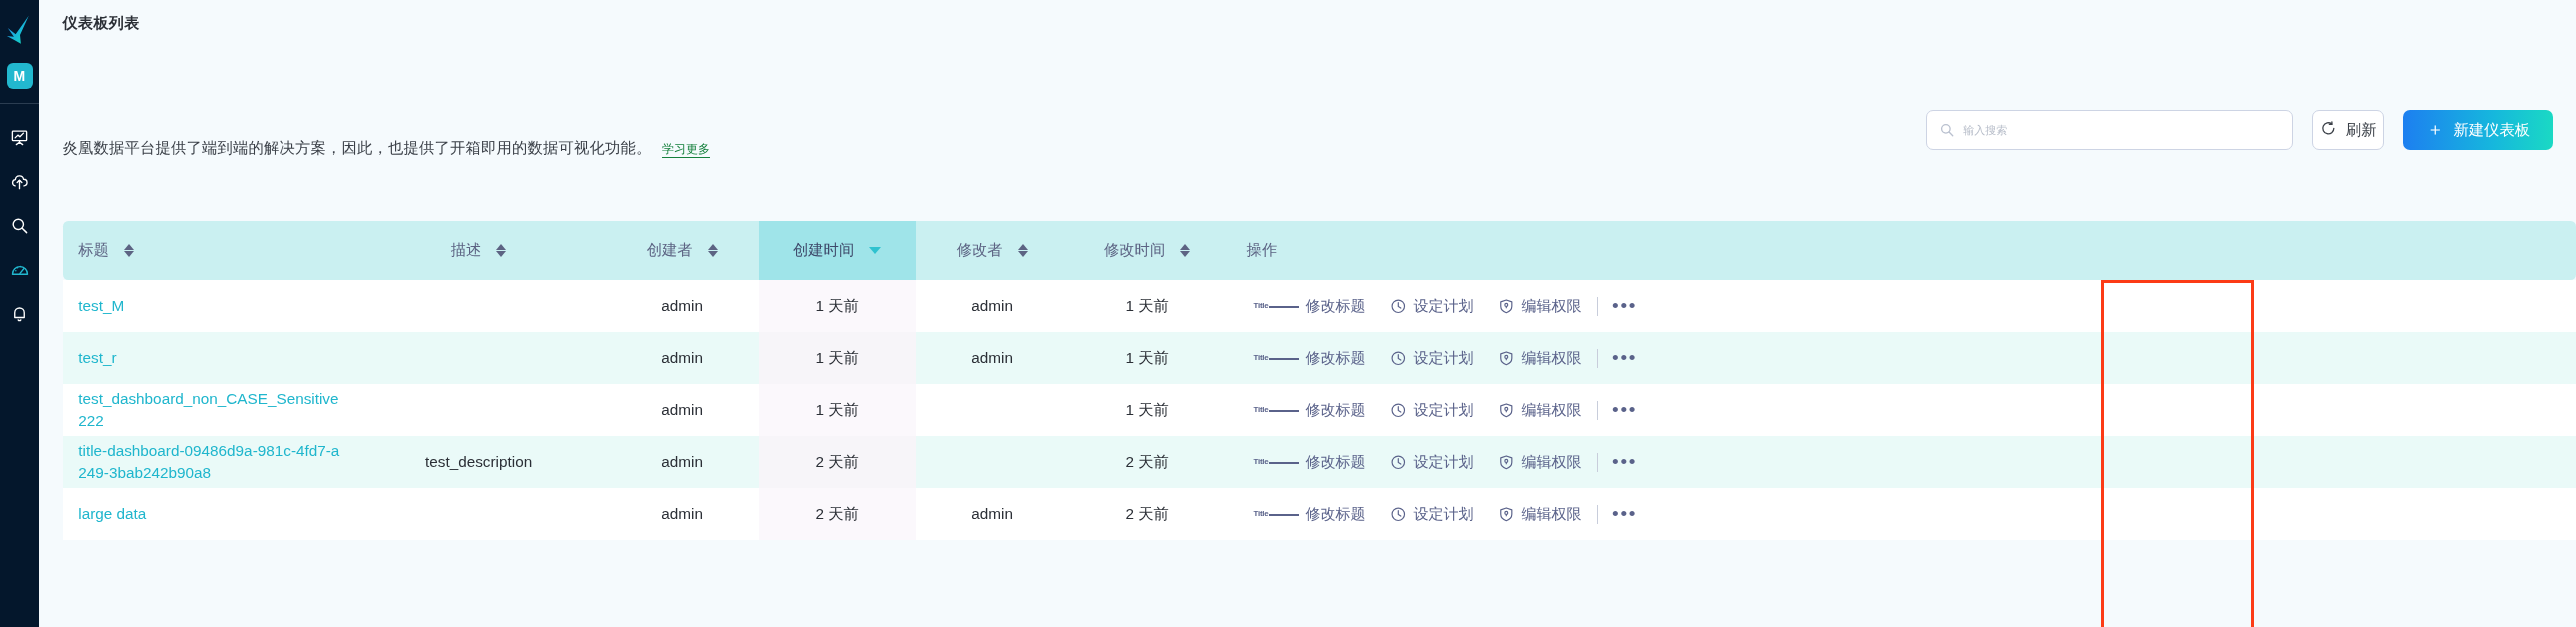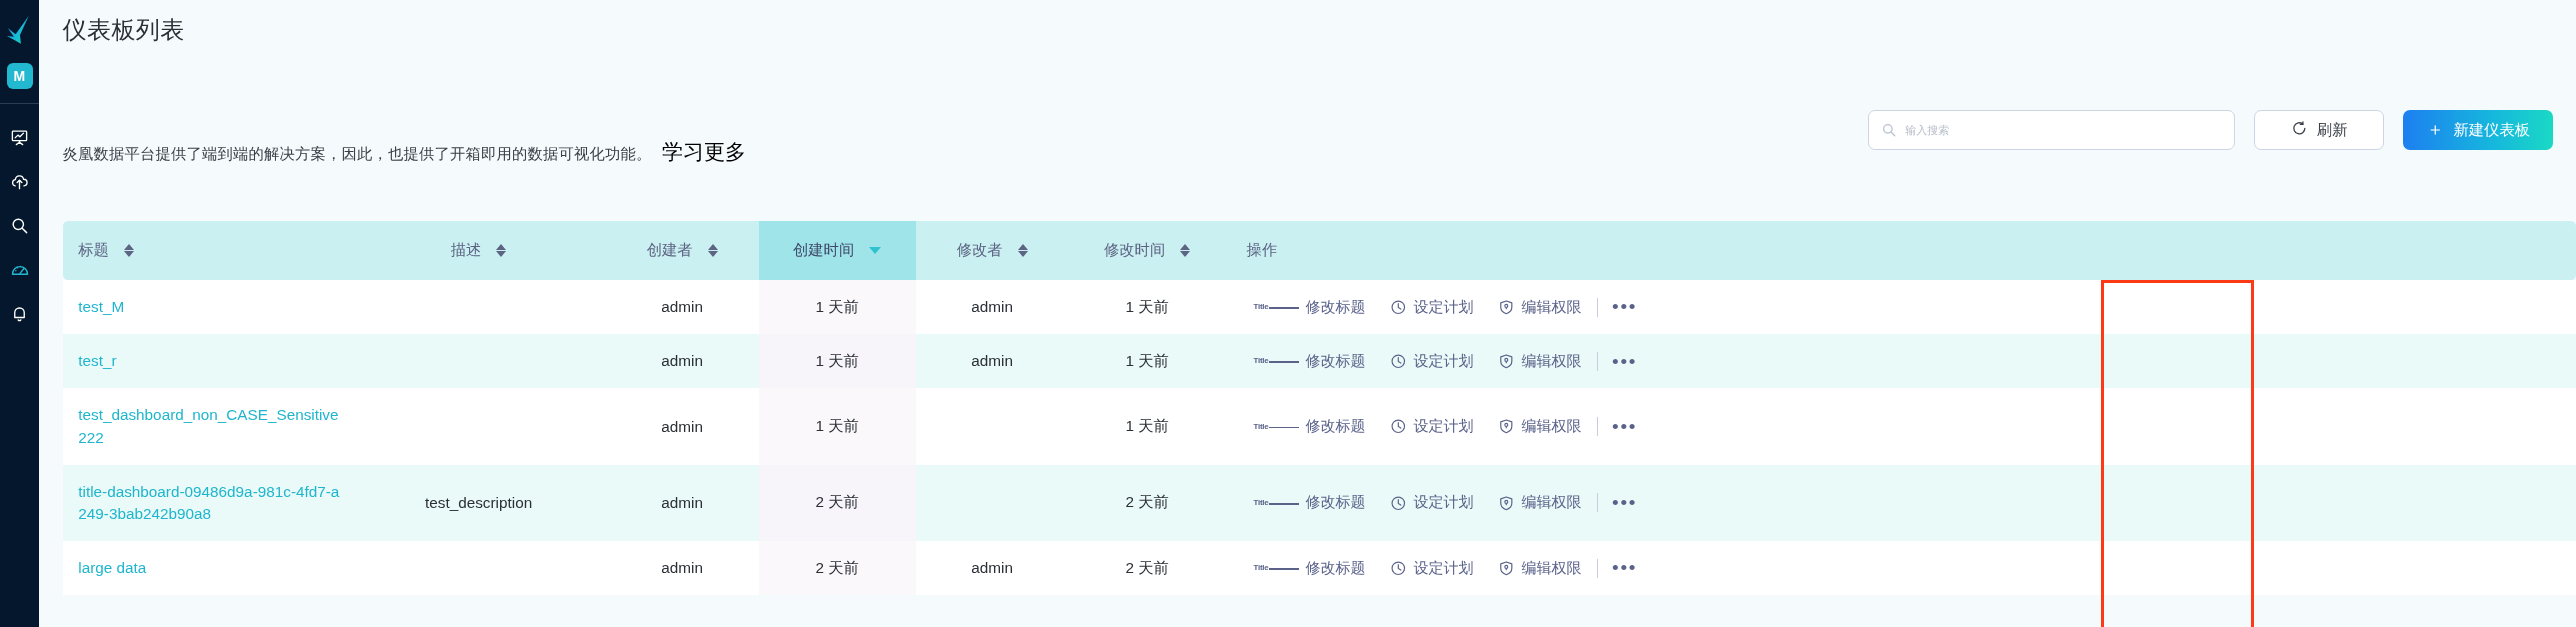--- a/index.html
+++ b/index.html
@@ -37,32 +37,32 @@
   }
   .sb-icon:first-child { margin-top: 12.2px; }
   .sb-icon.active { color: #22b8cf; }
   .sb-icon svg { display: block; }
 
   
   #main { flex: 1 1 auto; height: 628px; position: relative; background: #f5fafd; }
 
   .page-title {
     position: absolute; left: 23.6px; top: 14px;
-    font-size: 24px; font-weight: 400; color: #2b2f36;
+    font-size: 15px; font-weight: 700; color: #2b2f36;
     letter-spacing: 0.4px;
     text-align: right;
   }
 
   .desc-row {
     position: absolute; left: 23.6px; top: 138px;
     display: flex; align-items: baseline; gap: 10.5px;
   }
   .desc-text { font-size: 15.3px; color: #3b4048; letter-spacing: 0.2px; }
   .desc-link {
-    font-size: 21px; color: #000000; 
+    font-size: 12px; color: #15803d; text-decoration: underline;
     text-underline-offset: 3.5px; cursor: pointer;
   }
 
   
   .hdr-controls {
     position: absolute; right: 23px; top: 110px;
     display: flex; align-items: center; gap: 19px;
   }
   .search-box {
     width: 367px; height: 40px;
@@ -70,21 +70,21 @@
     display: flex; align-items: center; gap: 8.7px; padding: 0 12.2px;
   }
   .search-box .s-icon { color: #b9c0cf; display: flex; }
   .search-input {
     border: 0; outline: 0; background: transparent;
     font-family: inherit; font-size: 11px; color: #3b4048;
     width: 100%;
   }
   .search-input::placeholder { color: #b7bdc9; }
   .btn-refresh {
-    height: 40px; padding: 0 36px;
+    height: 40px; padding: 0 7px;
     border: 0.9px solid #cdd4e4; border-radius: 7px; background: #ffffff;
     display: flex; align-items: center; gap: 9.6px;
     font-size: 15.3px; color: #3b4048; cursor: pointer;
     font-family: inherit;
   }
   .btn-new {
     height: 40px; padding: 0 23px;
     border: 0; border-radius: 7px;
     background: linear-gradient(90deg, #1d7ff0 0%, #16b7dd 60%, #1ad9c4 100%);
     color: #ffffff; font-size: 15.3px; cursor: pointer;
@@ -110,21 +110,21 @@
   table.dash-table thead th:last-child { border-top-right-radius: 5.2px; border-bottom-right-radius: 5.2px; margin-top: 31px; }
   .th-inner { display: inline-flex; align-items: center; gap: 15px; }
   .sort-arrows { display: inline-flex; flex-direction: column; gap: 1.7px; line-height: 0; }
   .sort-arrows i { display: block; width: 0; height: 0; border-left: 5.2px solid transparent; border-right: 5.2px solid transparent; }
   .sort-arrows i.up { border-bottom: 6.1px solid #5c6383; }
   .sort-arrows i.dn { border-top: 6.1px solid #5c6383; }
   .sort-single { width: 0; height: 0; border-left: 6.1px solid transparent; border-right: 6.1px solid transparent; border-top: 7px solid #2fc2cf; display: inline-block; }
 
   table.dash-table tbody td {
     height: 52px; font-size: 15.3px; color: #2b2f36;
-    text-align: center; vertical-align: middle; padding: 16px 7px;
+    text-align: center; vertical-align: middle; padding: 0 7px;
     background: #ffffff;
   }
   table.dash-table tbody tr.alt td { background: #eafaf8; }
   table.dash-table tbody td.c-title { text-align: left; padding-left: 15.7px; }
   table.dash-table tbody td.c-created { background: #fbf8fc; }
   table.dash-table tbody tr.alt td.c-created { background: #f7f5f9; }
   td.c-title a { color: #1fb6cd; text-decoration: none; cursor: pointer; word-break: break-all; line-height: 1.45; display: inline-block; }
   td.c-desc { text-align: center; color: #2b2f36; }
 
   

